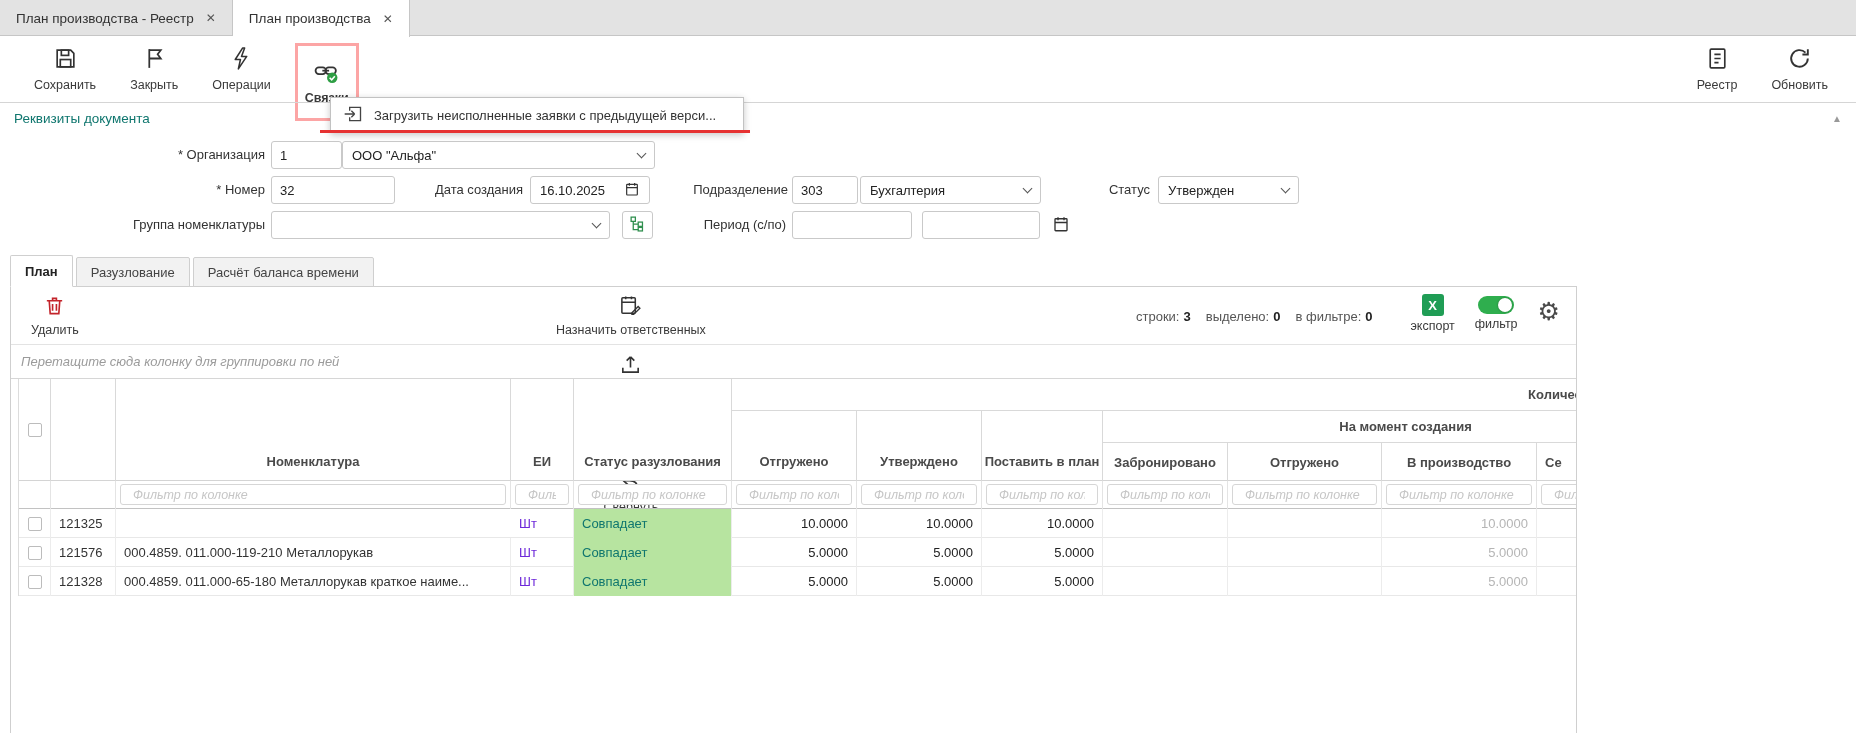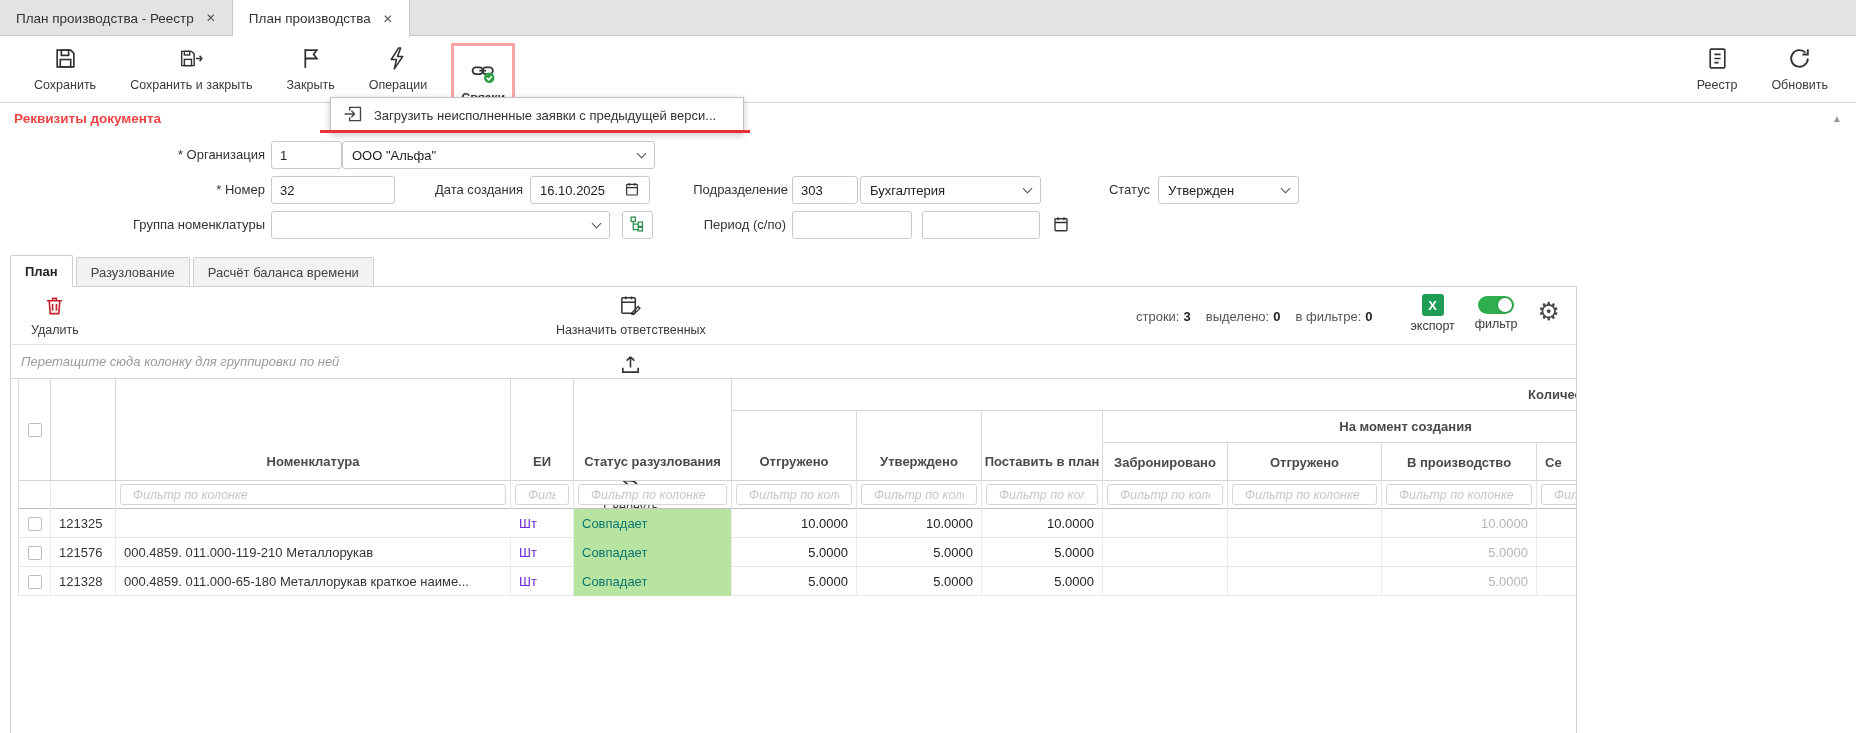--- a/index.html
+++ b/index.html
@@ -17,21 +17,21 @@
   .tbtn { display:flex; flex-direction:column; align-items:center; gap:4px; padding:3px 10px; margin-right:14px; cursor:default; }
   .tbtn svg { width:25px; height:25px; }
   .tbtn .lbl { font-size:12.5px; color:#3a3a3a; white-space:nowrap; }
   .tbtn.red-annot { border:3px solid #fca5a5; padding:13px 7px;font-weight:bold; }
   .tb-right { margin-left:auto; display:flex; }
 
   .hr-top { position:absolute; top:102px; left:0; right:0; border-top:1px solid #d5d5d5; }
 
   
   .req-header { position:absolute; top:103px; left:0; right:0; height:30px; display:flex; align-items:center; padding:0 14px; }
-  .req-title { font-weight:bold; font-size:13.5px; color:#ef4444; }
+  .req-title { font-weight:normal; font-size:13.5px; color:#0f766e; }
   .req-collapse { margin-left:auto; color:#999; font-size:10px; cursor:default; }
 
   .form { position:absolute; top:133px; left:0; right:0; height:122px; }
   .f-label { position:absolute; height:28px; line-height:28px; text-align:right; color:#333; font-size:13px; white-space:nowrap; }
   .f-input { position:absolute; height:28px; border:1px solid #c9c9c9; border-radius:3px; background:#fff; font:13px "Liberation Sans",sans-serif; color:#222; padding:0 8px; }
   .f-select { position:absolute; height:28px; border:1px solid #c9c9c9; border-radius:3px; background:#fff; display:flex; align-items:center; justify-content:space-between; padding:0 9px; color:#222; }
   .chev { width:7px; height:7px; border-right:1.6px solid #555; border-bottom:1.6px solid #555; transform:rotate(45deg); margin-top:-4px; flex:none; }
   .icon-btn { position:absolute; height:28px; display:flex; align-items:center; justify-content:center; }
   .icon-btn.bordered { border:1px solid #c9c9c9; border-radius:3px; background:#fff; }
 
@@ -101,29 +101,20 @@
 <div class="toolbar">
   <div class="tbtn">
     <span><svg viewBox="0 0 24 24" fill="none" stroke="#333" stroke-width="1.6">
           <path d="M4 4h13l3 3v13H4z"></path>
           <rect x="8" y="4" width="7" height="5"></rect>
           <rect x="7" y="13" width="10" height="7"></rect>
         </svg></span>
     <span class="lbl">Сохранить</span>
   </div>
   <div class="tbtn">
-    <span><svg viewBox="0 0 28 24" fill="none" stroke="#333" stroke-width="1.6">
-          <path d="M3 4h11l3 3v13H3z"></path>
-          <rect x="6" y="4" width="6" height="4"></rect>
-          <rect x="6" y="13" width="8" height="7"></rect>
-          <path d="M19 12h7m0 0l-3-3m3 3l-3 3"></path>
-        </svg></span>
-    <span class="lbl">Сохранить и закрыть</span>
-  </div>
-  <div class="tbtn">
     <span><svg viewBox="0 0 24 24" fill="none" stroke="#333" stroke-width="1.7">
           <path d="M7 3v18"></path>
           <path d="M7 4h11l-3 4 3 4H7"></path>
         </svg></span>
     <span class="lbl">Закрыть</span>
   </div>
   <div class="tbtn">
     <span><svg viewBox="0 0 24 24" fill="none" stroke="#333" stroke-width="1.5" stroke-linejoin="round">
           <path d="M13 2L6 13h5l-2 9 8-12h-5l3-8z"></path>
         </svg></span>

